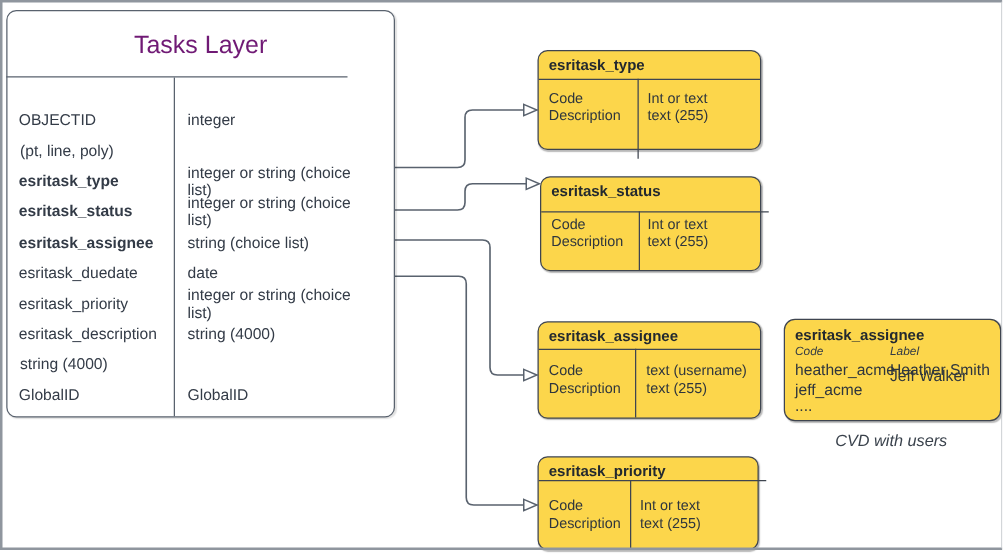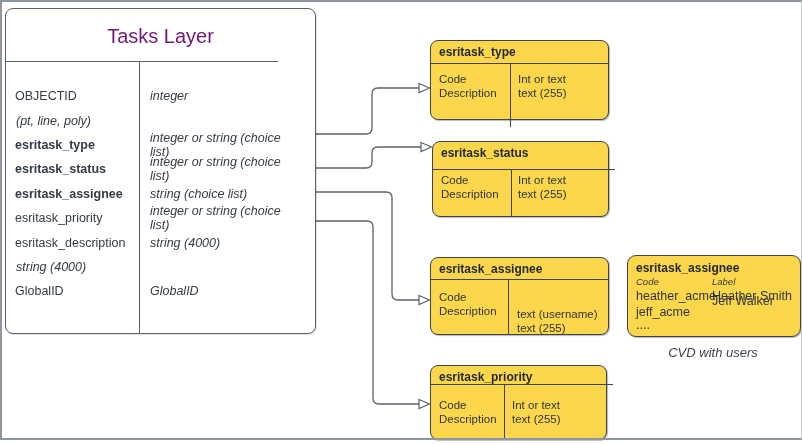--- a/index.html
+++ b/index.html
@@ -32,21 +32,21 @@
   .main-table .title-sep{
     position:absolute;left:-1px;top:52px;width:273px;height:0;
     border-top:1.4px solid #59626e;
   }
   .main-table .col-div{
     position:absolute;left:133px;top:53px;bottom:0;width:1.4px;background:#59626e;
   }
   .main-table .rows{position:absolute;left:0;top:52px;right:16px;padding-top:23px;}
   .f-row{display:flex;height:24.4px;align-items:center;font-size:12.5px;}
   .f-row .fname{flex:0 0 134px;padding-left:9px;box-sizing:border-box;}
-  .f-row .ftype{padding-left:10px;font-style:italic;}
+  .f-row .ftype{padding-left:10px;}
   .f-row.bold .fname{font-weight:bold;}
 
   
   .ybox{
     position:absolute;background:#fcd64b;border:1.4px solid #3f4550;border-radius:8px;
     box-shadow:1px 1px 1px rgba(0,0,0,0.28);
   }
   .ybox .btitle{position:absolute;left:8px;top:4px;right:4px;font-size:12px;font-weight:bold;color:#23292f;white-space:nowrap;}
   .ybox .bsep{position:absolute;left:0;height:0;border-top:1.3px solid #3f4550;}
   .ybox .bdiv{position:absolute;width:1.3px;background:#3f4550;}
@@ -102,20 +102,24 @@
         </div>
       <div class="f-row bold">
           <span class="fname">esritask_status</span>
           <span class="ftype">integer or string (choice list)</span>
         </div>
       <div class="f-row bold">
           <span class="fname">esritask_assignee</span>
           <span class="ftype">string (choice list)</span>
         </div>
       <div class="f-row">
+          <span class="fname">esritask_duedate</span>
+          <span class="ftype">date</span>
+        </div>
+      <div class="f-row">
           <span class="fname">esritask_priority</span>
           <span class="ftype">integer or string (choice list)</span>
         </div>
       <div class="f-row">
           <span class="fname">esritask_description</span>
           <span class="ftype">string (4000)</span>
         </div>
       <div class="f-row">
           <span class="ftype">string (4000)</span>
         </div>
@@ -155,21 +159,21 @@
   </div>
 
   <div class="ybox" style="left:430px;top:257px;width:177px;height:76px;">
     <div class="btitle">esritask_assignee</div>
     <div class="bsep" style="top:21px;width:100%;"></div>
     <div class="bdiv" style="left:77px;top:21px;bottom:0;"></div>
     <div class="cell" style="left:8px;top:32px;">
       <div>Code</div>
       <div>Description</div>
     </div>
-    <div class="cell" style="left:86px;top:32px;margin-top:17px;">
+    <div class="cell" style="left:86px;top:32px;">
       <div>text (username)</div>
       <div>text (255)</div>
     </div>
   </div>
 
   <div class="ybox" style="left:430px;top:365px;width:175px;height:73px;">
     <div class="btitle">esritask_priority</div>
     <div class="bsep" style="top:18px;width:calc(100% + 7px);"></div>
     <div class="bdiv" style="left:73px;top:18px;bottom:0;"></div>
     <div class="cell" style="left:8px;top:32px;">

